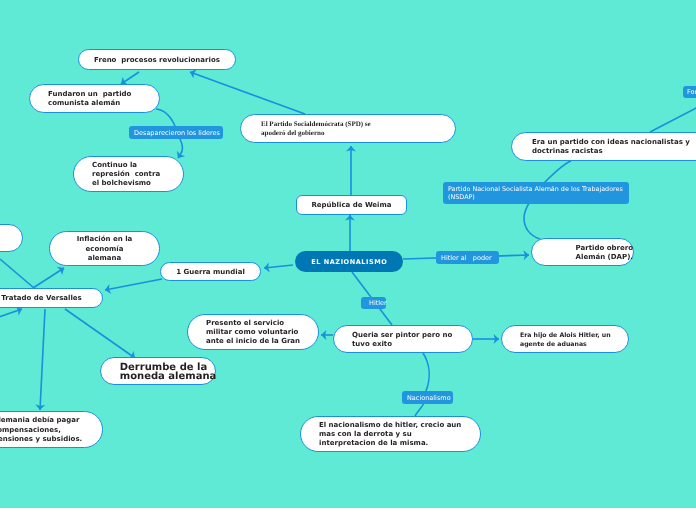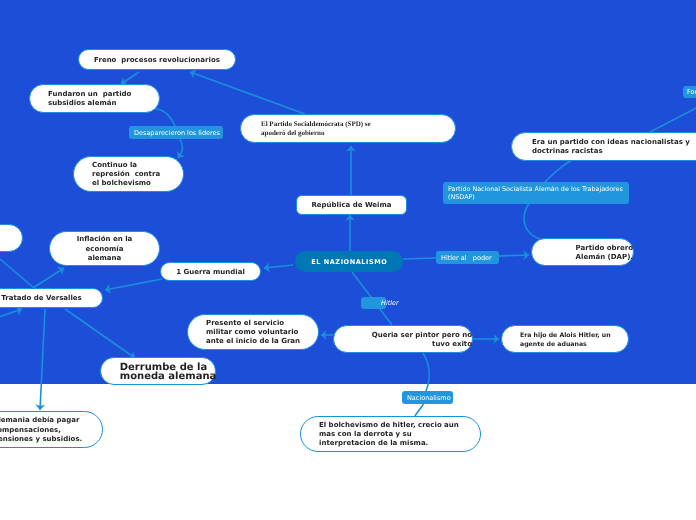--- a/index.html
+++ b/index.html
@@ -1,18 +1,18 @@
 <!DOCTYPE html>
 <html><head>
 <meta charset="utf-8">
 <style>
   html,body{margin:0;padding:0;background:#ffffff;}
   body{width:696px;height:520px;overflow:hidden;
        font-family:"DejaVu Sans",sans-serif;-webkit-font-smoothing:antialiased;text-rendering:geometricPrecision;}
-  #canvas{position:relative;width:696px;height:384px;background:#1d4ed8;}
+  #canvas{position:relative;width:696px;height:508px;background:#5eead4;}
   svg#links{position:absolute;left:0;top:0;width:696px;height:520px;overflow:visible;}
   .node{position:absolute;box-sizing:border-box;display:flex;align-items:center;justify-content:center;
         background:#fff;border:1.5px solid #1a8fdc;border-radius:999px;color:#231f20;
         font-weight:bold;text-align:center;line-height:9.2px;padding-top:1.5px;will-change:transform;}
   .node > span{display:block;width:100%;}
   .central{background:#0077b5;border:none;color:#fff;letter-spacing:.55px;text-indent:.55px;}
   .label{position:absolute;box-sizing:border-box;background:#2196de;color:#fff;border-radius:3px;
          display:flex;align-items:center;font-weight:normal;will-change:transform;}
   .label > span{display:block;width:100%;}
 </style>
@@ -53,21 +53,21 @@
       <polygon points="40.00,410.00 45.26,404.85 40.20,405.91 35.27,404.36" fill="#1a8fdc"></polygon>
       <polygon points="22.00,309.00 15.27,306.03 18.12,310.33 18.52,315.48" fill="#1a8fdc"></polygon>
       <polygon points="321.00,335.00 326.40,340.00 325.10,335.00 326.40,330.00" fill="#1a8fdc"></polygon>
       <polygon points="499.00,339.00 493.60,334.00 494.90,339.00 493.60,344.00" fill="#1a8fdc"></polygon>
     </svg>
 <div class="node" style="left: 78px; top: 49px; width: 158px; height: 21px; font-size: 7px;">
       <span style="text-align: center; white-space: pre;">Freno  procesos revolucionarios</span>
     </div>
     <div class="node" style="left: 29px; top: 84px; width: 131px; height: 29px; font-size: 7px;">
       <span style="text-align: left; padding-left: 18px; white-space: pre;">Fundaron un  partido
-subsidios alemán</span>
+comunista alemán</span>
     </div>
     <div class="node" style="left: 73px; top: 156px; width: 111px; height: 36px; font-size: 7px; justify-content: center;">
       <span style="text-align: left; padding-left: 18px; white-space: pre;">Continuo la
 represión  contra
 el bolchevismo</span>
     </div>
     <div class="node" style="left: 240px; top: 114px; width: 216px; height: 29px; font-size: 7px; font-family: Liberation Serif, serif;">
       <span style="text-align: left; padding-left: 20px; white-space: pre;">El Partido Socialdemócrata (SPD) se
 apoderó del gobierno</span>
     </div>
@@ -104,47 +104,47 @@
       <span style="text-align: left; padding-left: 22px; white-space: pre;">Alemania debía pagar
 compensaciones,
 pensiones y subsidios.</span>
     </div>
     <div class="node" style="left: 187px; top: 314px; width: 132px; height: 36px; font-size: 7px;">
       <span style="text-align: left; padding-left: 18px; white-space: pre;">Presento el servicio
 militar como voluntario
 ante el inicio de la Gran</span>
     </div>
     <div class="node" style="left: 333px; top: 325px; width: 140px; height: 28px; font-size: 7px;">
-      <span style="text-align: right; padding-left: 18px; white-space: pre;">Queria ser pintor pero no
+      <span style="text-align: left; padding-left: 18px; white-space: pre;">Queria ser pintor pero no
 tuvo exito</span>
     </div>
     <div class="node" style="left: 501px; top: 325px; width: 128px; height: 28px; font-size: 6.2px;">
       <span style="text-align: left; padding-left: 18px; white-space: pre;">Era hijo de Alois Hitler, un
 agente de aduanas</span>
     </div>
     <div class="node" style="left: 300px; top: 416px; width: 181px; height: 36px; font-size: 7px;">
-      <span style="text-align: left; padding-left: 18px; white-space: pre;">El bolchevismo de hitler, crecio aun
+      <span style="text-align: left; padding-left: 18px; white-space: pre;">El nacionalismo de hitler, crecio aun
 mas con la derrota y su
 interpretacion de la misma.</span>
     </div>
     <div class="node central" style="left: 295px; top: 251px; width: 108px; height: 21px; font-size: 6.5px;">
       <span style="text-align: center; white-space: pre;">EL NAZIONALISMO</span>
     </div>
     <div class="label" style="left: 129px; top: 126px; width: 94px; height: 13px; font-size: 6.5px;">
       <span style="padding-left: 5px; white-space: pre;">Desaparecieron los lideres</span>
     </div>
     <div class="label" style="left: 443px; top: 182px; width: 186px; height: 22px; font-size: 6.4px;">
       <span style="padding-left: 5px; white-space: pre;">Partido Nacional Socialista Alemán de los Trabajadores
 (NSDAP)</span>
     </div>
     <div class="label" style="left: 436px; top: 251px; width: 63px; height: 13px; font-size: 6.5px;">
       <span style="padding-left: 5px; white-space: pre;">Hitler al   poder</span>
     </div>
     <div class="label" style="left: 361px; top: 297px; width: 25px; height: 12px; font-size: 6.5px;">
-      <span style="padding-left: 20px; white-space: pre; font-style: italic;">Hitler</span>
+      <span style="padding-left: 8px; white-space: pre;">Hitler</span>
     </div>
     <div class="label" style="left: 402px; top: 391px; width: 51px; height: 13px; font-size: 6.5px;">
       <span style="padding-left: 5px; white-space: pre;">Nacionalismo</span>
     </div>
     <div class="label" style="left: 683px; top: 86px; width: 30px; height: 12px; font-size: 6.5px;">
       <span style="padding-left: 4px; white-space: pre;">For</span>
     </div>
   </div>
 
 </body></html>

